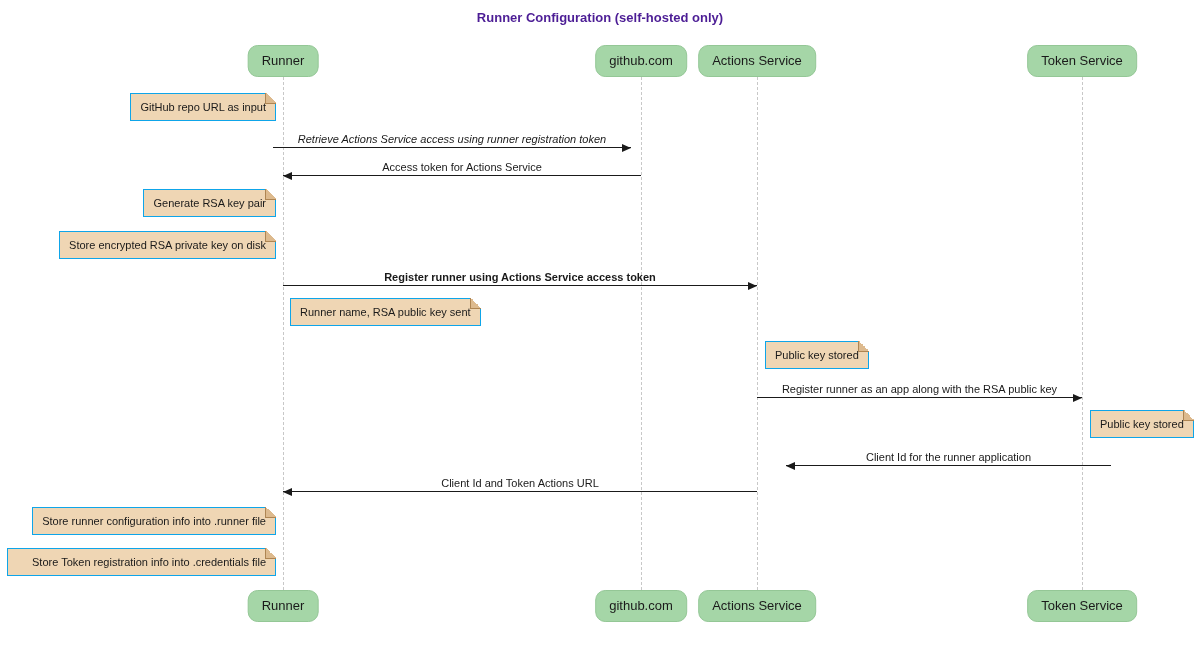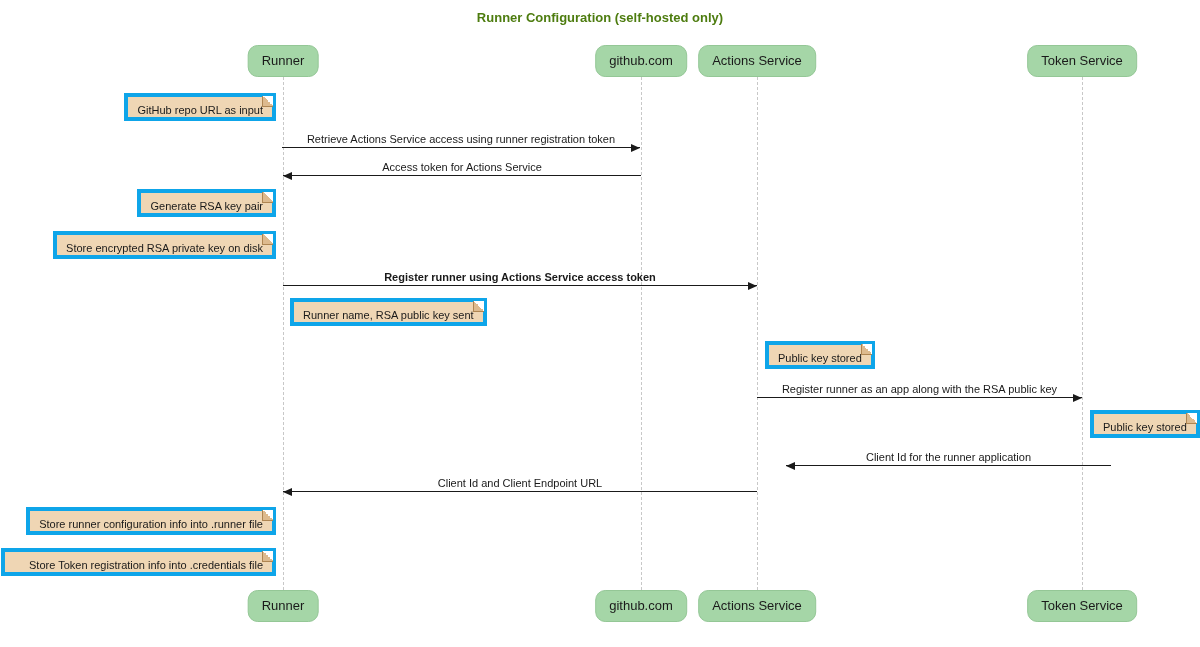--- a/index.html
+++ b/index.html
@@ -13,21 +13,21 @@
     overflow: hidden;
   }
 
   .title {
     position: absolute;
     top: 10px; left: 0;
     width: 1200px;
     text-align: center;
     font-size: 13px;
     font-weight: bold;
-    color: #4d7c0f;
+    color: #4c1d95;
   }
 
   .lifeline {
     position: absolute;
     top: 77px;
     height: 513px;
     width: 0;
     border-left: 1px dashed #c8c8c8;
   }
 
@@ -76,21 +76,21 @@
   .msg .head.right { right: 0; border-left: 9px solid #1a1a1a; }
   .msg .head.left  { left: 0;  border-right: 9px solid #1a1a1a; }
 
   .note {
     position: absolute;
     box-sizing: border-box;
     height: 28px;
     line-height: 26px;
     padding: 0 9px;
     background: #efd6b4;
-    border: 4px solid #0ea5e9;
+    border: 1px solid #0ea5e9;
     font-size: 11px;
     white-space: nowrap;
   }
   .note .fold {
     position: absolute;
     top: -1px; right: -1px;
     width: 10px; height: 10px;
     background: linear-gradient(to bottom left, #ffffff 0%, #ffffff 50%, #ddba8e 50%, #ddba8e 100%);
     border-left: 1px solid #ae8552;
     border-bottom: 1px solid #ae8552;
@@ -106,21 +106,21 @@
   <div class="lifeline" style="left:283px;"></div>
   <div class="lifeline" style="left:641px;"></div>
   <div class="lifeline" style="left:757px;"></div>
   <div class="lifeline" style="left:1082px;"></div>
 
   <div class="participant top" style="left:283px;">Runner</div>
   <div class="participant top" style="left:641px;">github.com</div>
   <div class="participant top" style="left:757px;">Actions Service</div>
   <div class="participant top" style="left:1082px;">Token Service</div>
 
-  <div class="msg" style="left:282px; top:131px; width:358px;">
+  <div class="msg" style="left:273px; top:131px; width:358px;font-style:italic;">
     <div class="label">Retrieve Actions Service access using runner registration token</div>
     <div class="line"></div>
     <div class="head right"></div>
   </div>
 
   <div class="msg" style="left:283px; top:159px; width:358px;">
     <div class="label">Access token for Actions Service</div>
     <div class="line"></div>
     <div class="head left"></div>
   </div>
@@ -137,21 +137,21 @@
     <div class="head right"></div>
   </div>
 
   <div class="msg" style="left:786px; top:449px; width:325px;">
     <div class="label">Client Id for the runner application</div>
     <div class="line"></div>
     <div class="head left"></div>
   </div>
 
   <div class="msg" style="left:283px; top:475px; width:474px;">
-    <div class="label">Client Id and Client Endpoint URL</div>
+    <div class="label">Client Id and Token Actions URL</div>
     <div class="line"></div>
     <div class="head left"></div>
   </div>
 
   <div class="note" style="right:924px; top:93px;">
     <span class="fold"></span>
     <span>GitHub repo URL as input</span>
   </div>
 
   <div class="note" style="right:924px; top:189px;">

